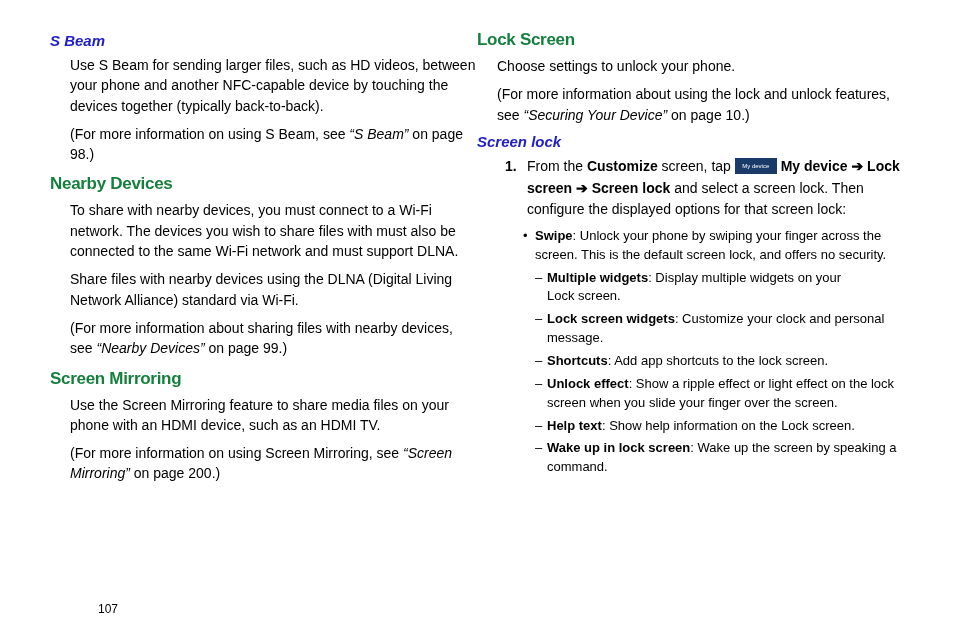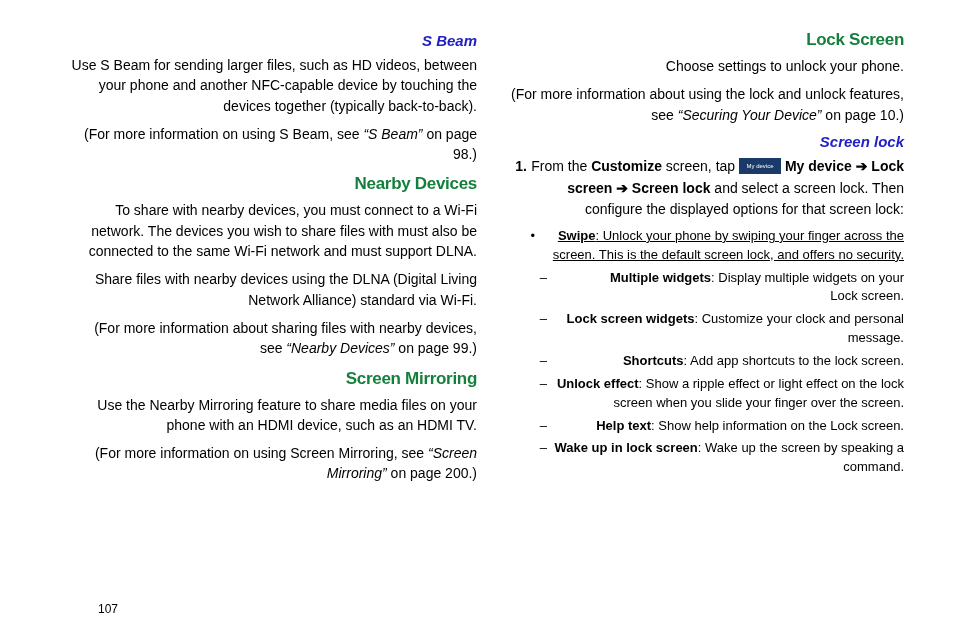--- a/index.html
+++ b/index.html
@@ -7,21 +7,20 @@
       width: 954px;
       height: 636px;
       background: #fff;
       font-family: Arial, Helvetica, sans-serif;
       color: #000;
       padding: 30px 50px 20px 50px;
       position: relative;
     }
     .columns {
       display: flex;
-      text-align: right;
     }
     .col {
       flex: 1;
       min-width: 0;
     }
     .h-italic {
       color: #2020c5;
       font-weight: bold;
       font-style: italic;
       font-size: 15px;
@@ -73,21 +72,21 @@
     }
     .bullet {
       display: flex;
       margin-left: 46px;
       font-size: 13px;
       line-height: 1.45;
       margin-bottom: 4px;
       font-stretch: condensed;
     }
     .bullet .marker { min-width: 12px; }
-    .bullet .body { flex: 1; text-decoration: underline; }
+    .bullet .body { flex: 1; }
     .dash {
       display: flex;
       margin-left: 58px;
       font-size: 13px;
       line-height: 1.45;
       margin-bottom: 4px;
       font-stretch: condensed;
     }
     .dash .marker { min-width: 12px; }
     .dash .body { flex: 1; }
@@ -111,21 +110,21 @@
     </p>
 
     <div class="h-bold">Nearby Devices</div>
     <p class="para">To share with nearby devices, you must connect to a Wi-Fi network. The devices you wish to share files with must also be connected to the same Wi-Fi network and must support DLNA.</p>
     <p class="para">Share files with nearby devices using the DLNA (Digital Living Network Alliance) standard via Wi-Fi.</p>
     <p class="para">
       <span>(For more information about sharing files with nearby devices, see </span><span class="quoted">“Nearby Devices”</span><span> on page 99.)</span>
     </p>
 
     <div class="h-bold">Screen Mirroring</div>
-    <p class="para">Use the Nearby Mirroring feature to share media files on your phone with an HDMI device, such as an HDMI TV.</p>
+    <p class="para">Use the Screen Mirroring feature to share media files on your phone with an HDMI device, such as an HDMI TV.</p>
     <p class="para">
       <span>(For more information on using Screen Mirroring, see </span><span class="quoted">“Screen Mirroring”</span><span> on page 200.)</span>
     </p>
   </div>
 
   <div class="col">
     <div class="h-bold" style="margin-top:0">Lock Screen</div>
     <p class="para">Choose settings to unlock your phone.</p>
     <p class="para">
       <span>(For more information about using the lock and unlock features, see </span><span class="quoted">“Securing Your Device”</span><span> on page 10.)</span>

